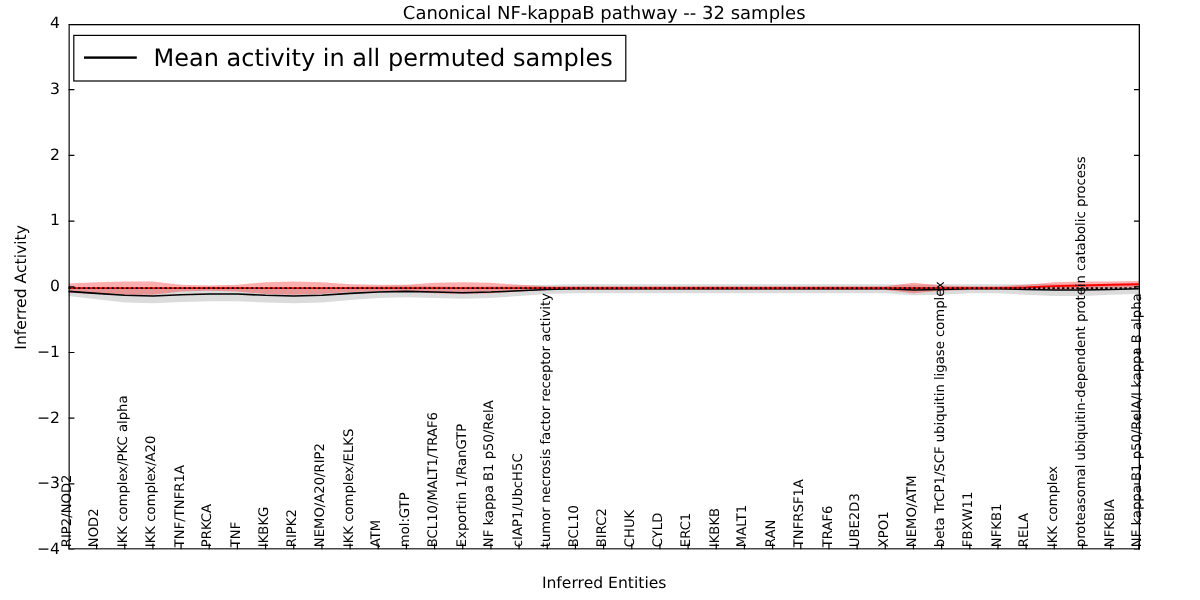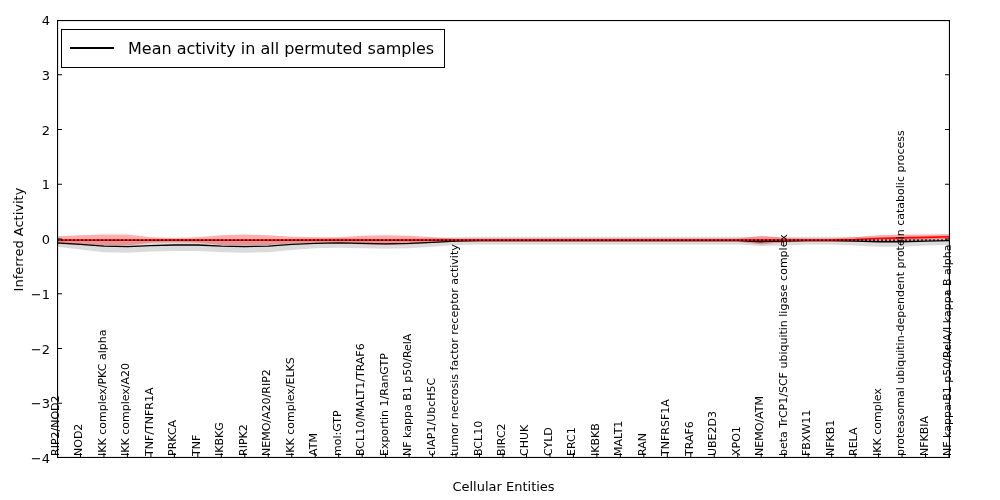--- a/index.html
+++ b/index.html
@@ -112,34 +112,35 @@
     align-items: center;
     height: 26px;
   }
   .legend-swatch {
     width: 44px;
     height: 2px;
     margin-right: 14px;
     flex: 0 0 auto;
   }
   .legend-text {
-    font-size: 16px;
+    font-size: 20px;
     color: #000000;
     white-space: nowrap;
   }
 </style>
 </head>
 <body>
 
 <div id="figure">
 
+  <div class="chart-title">Canonical NF-kappaB pathway -- 32 samples</div>
 
   <div class="ylabel">Inferred Activity</div>
 
-  <div class="xlabel">Cellular Entities</div>
+  <div class="xlabel">Inferred Entities</div>
 
   <div id="ytick-holder">
       <div class="ytick-label" style="top: 0px;">4</div>
       <div class="ytick-label" style="top: 54.75px;">3</div>
       <div class="ytick-label" style="top: 109.5px;">2</div>
       <div class="ytick-label" style="top: 164.25px;">1</div>
       <div class="ytick-label" style="top: 219px;">0</div>
       <div class="ytick-label" style="top: 273.75px;">−1</div>
       <div class="ytick-label" style="top: 328.5px;">−2</div>
       <div class="ytick-label" style="top: 383.25px;">−3</div>

